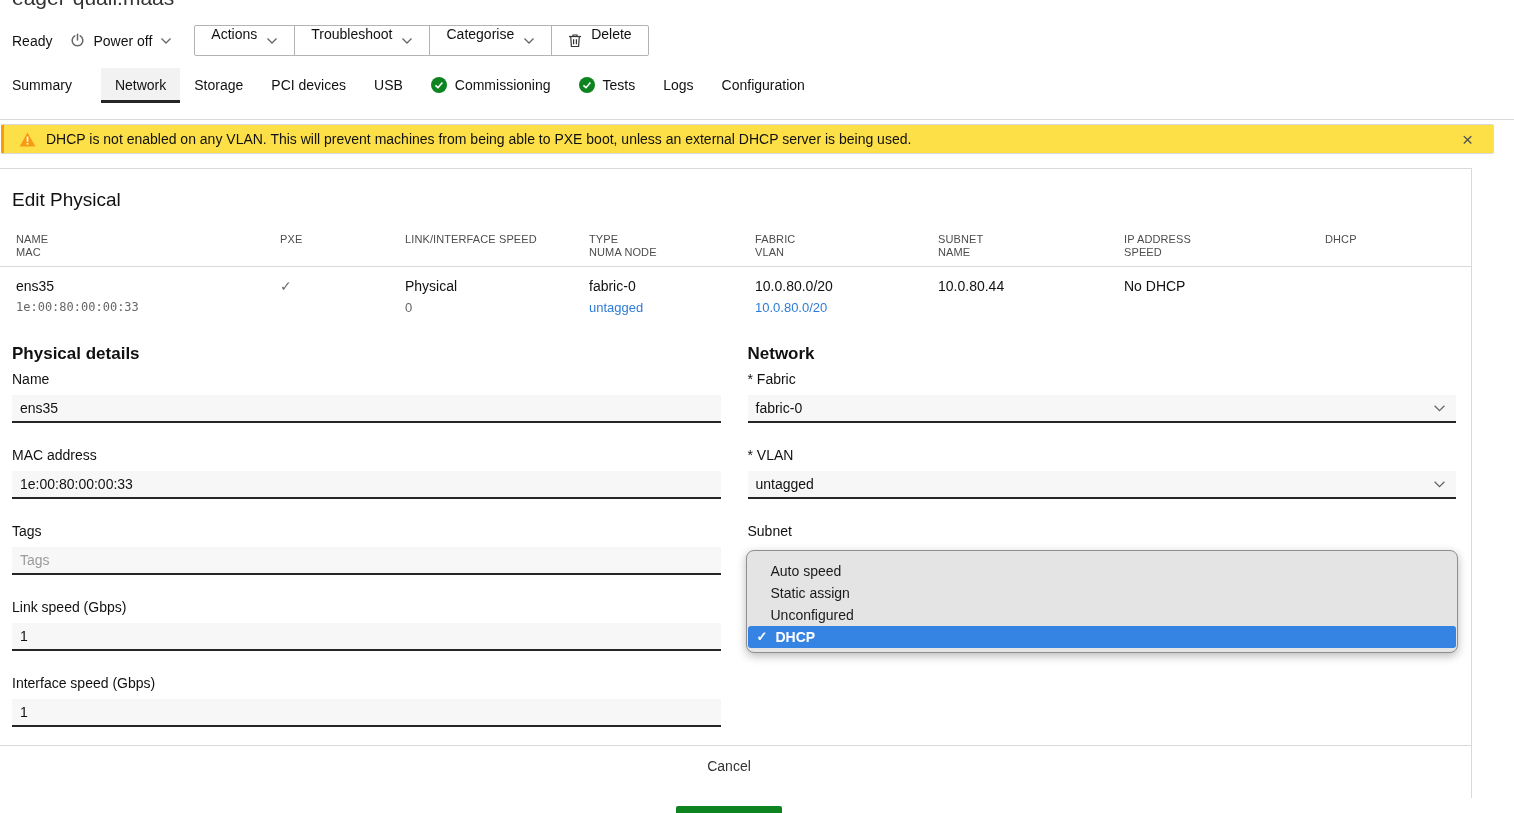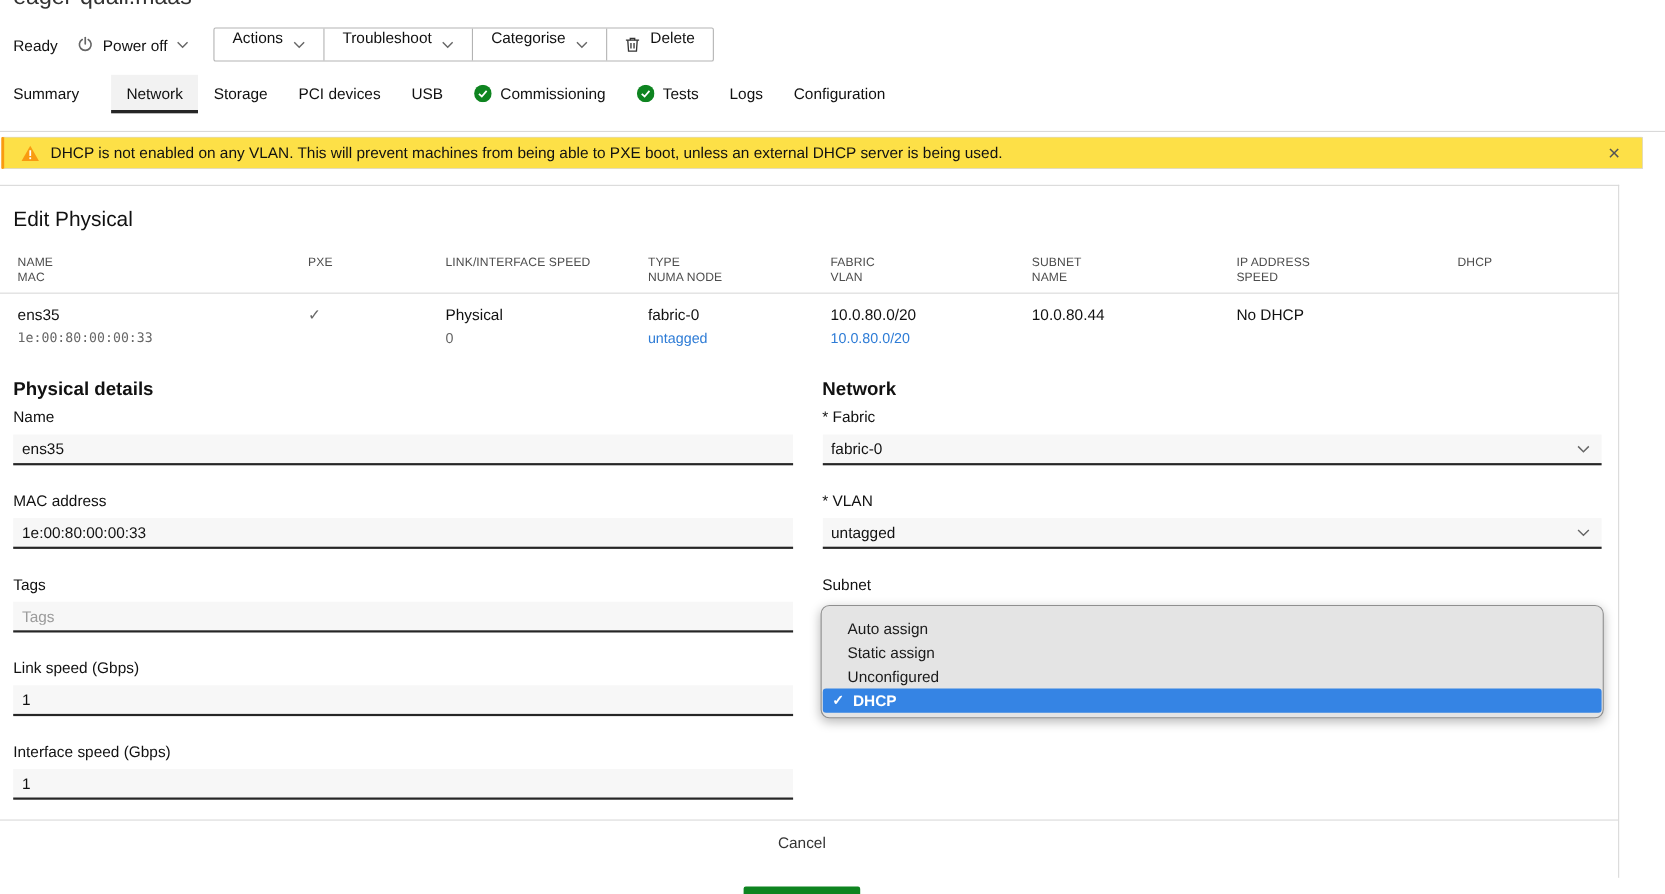--- a/index.html
+++ b/index.html
@@ -299,21 +299,21 @@
         <span>untagged</span>
         <span class="icon">
           <svg width="13" height="9" viewBox="0 0 12 8" fill="none" stroke="#666" stroke-width="1.2">
               <path d="M1.5 1.5 6 6l4.5-4.5"></path>
             </svg>
         </span>
       </div>
 
       <label class="field-label">Subnet</label>
       <div class="dropdown-panel">
-        <div class="dd-option">Auto assign</div>
+        <div class="dd-option">Auto speed</div>
         <div class="dd-option">Static assign</div>
         <div class="dd-option">Unconfigured</div>
         <div class="dd-option selected">
           <span class="dd-check">✓</span>
           <span>DHCP</span>
         </div>
       </div>
     </div>
   </div>
 

